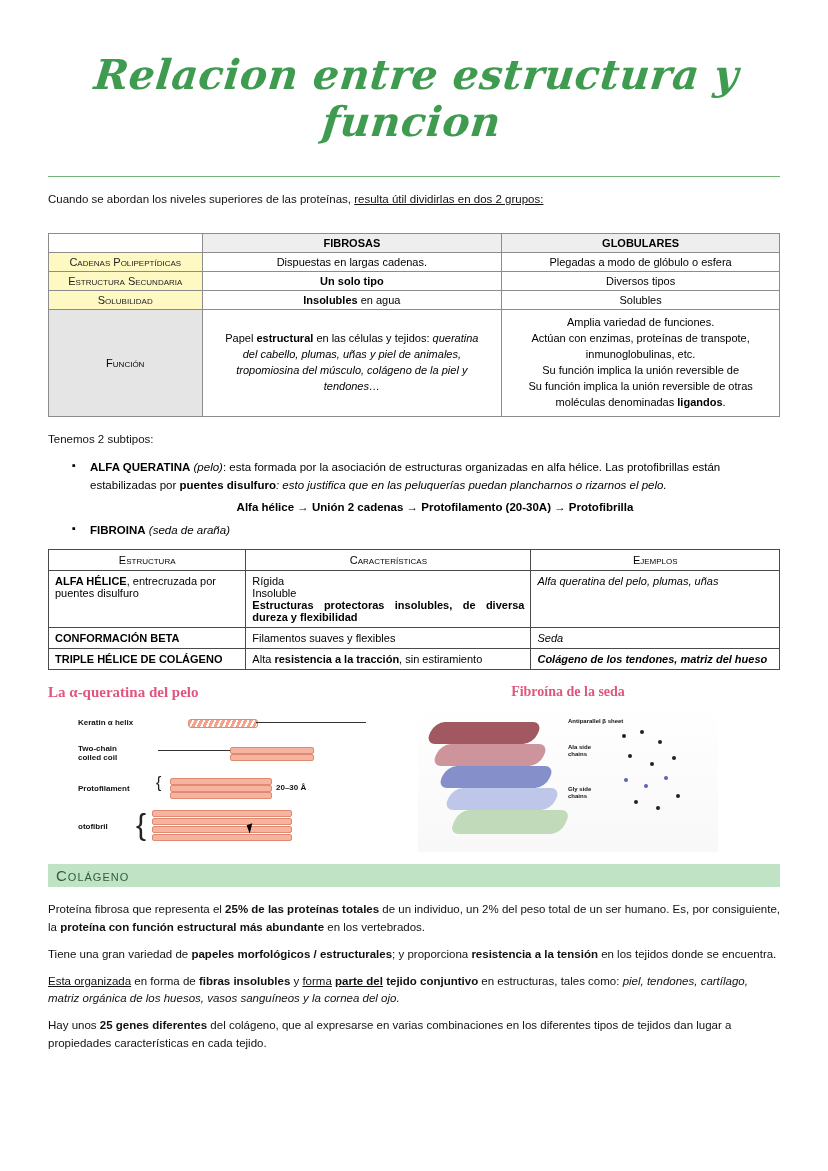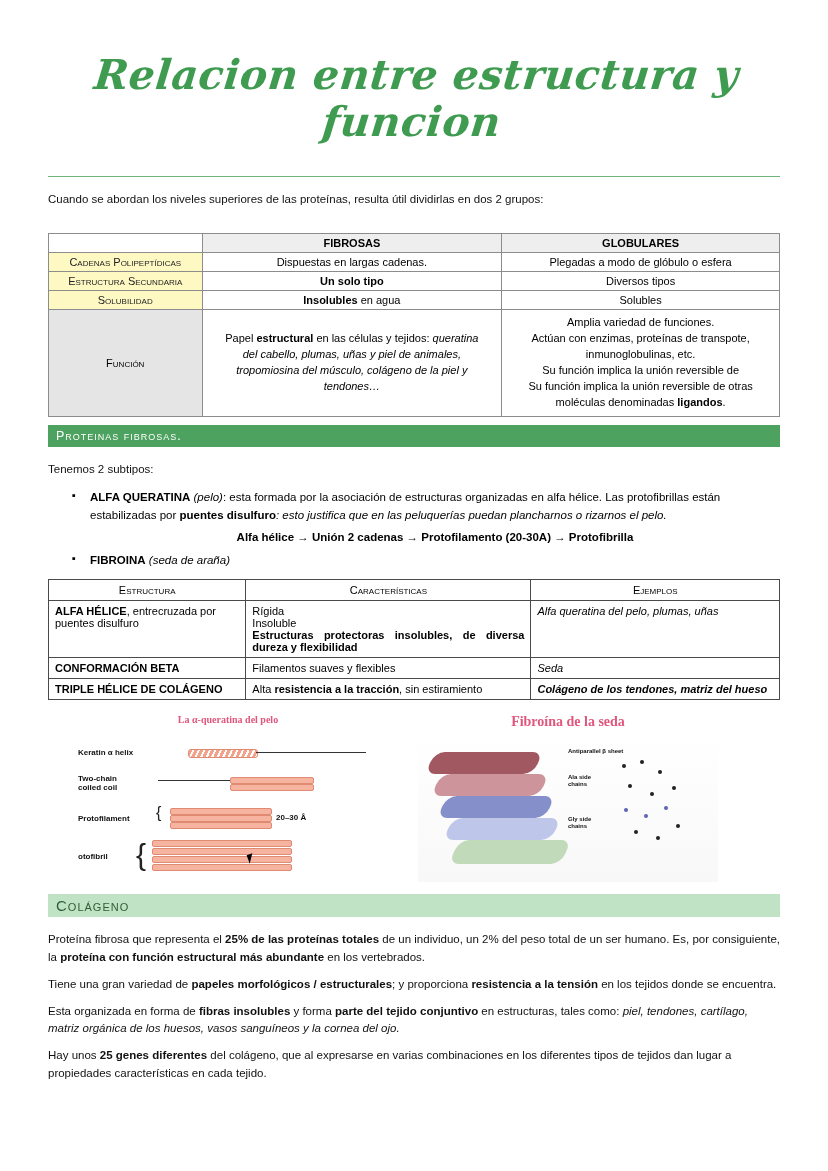--- a/index.html
+++ b/index.html
@@ -47,21 +47,21 @@
     margin-bottom: 14px;
   }
 
   
   p.body-text {
     font-size: 11.5px;
     line-height: 1.55;
     margin: 9px 0;
     color: #111;
   }
-  .u { }
+  .u { text-decoration: underline; }
   .b { font-weight: bold; }
   .i { font-style: italic; }
 
   
   table {
     border-collapse: collapse;
     width: 100%;
     font-size: 11px;
   }
   table.cmp {
@@ -175,23 +175,22 @@
   }
   .fig {
     position: relative;
     overflow: hidden;
   }
   .fig-a { width: 360px; }
   .fig-b { width: 300px; }
 
   .fig-a .figtitle {
     color: #e0567d;
-    font-size: 10px;
-    font-weight: bold;
-    text-align: center;
+    font-size: 15px;
+    font-weight: bold;
     margin-top: 2px;
     font-family: "Liberation Serif", serif;
   }
   .fig-b .figtitle {
     color: #e0567d;
     font-size: 14px;
     font-weight: bold;
     text-align: center;
     margin-top: 2px;
     font-family: "Liberation Serif", serif;
@@ -312,21 +311,20 @@
             <div>Amplia variedad de funciones.</div>
             <div>Actúan con enzimas, proteínas de transpote,</div>
             <div>inmunoglobulinas, etc.</div>
             <div>Su función implica la unión reversible de</div>
             <div>Su función implica la unión reversible de otras moléculas denominadas <span class="b">ligandos</span>.</div>
           </td>
         </tr>
       </tbody>
     </table>
 
-    <div class="banner-dark">Proteinas fibrosas.</div>
 
     <p class="body-text" style="margin-top:14px">Tenemos 2 subtipos:</p>
 
     <ul class="sq">
       <li>
         <span class="b">ALFA QUERATINA</span>
         <span class="i">(pelo)</span><span>: esta formada por la asociación de estructuras organizadas en alfa hélice. Las protofibrillas están estabilizadas por </span><span class="b">puentes disulfuro</span><span class="i">: esto justifica que en las peluquerías puedan plancharnos o rizarnos el pelo.</span>
         <div class="centerline">Alfa hélice → Unión 2 cadenas → Protofilamento (20-30A) → Protofibrilla</div>
       </li>
       <li>

